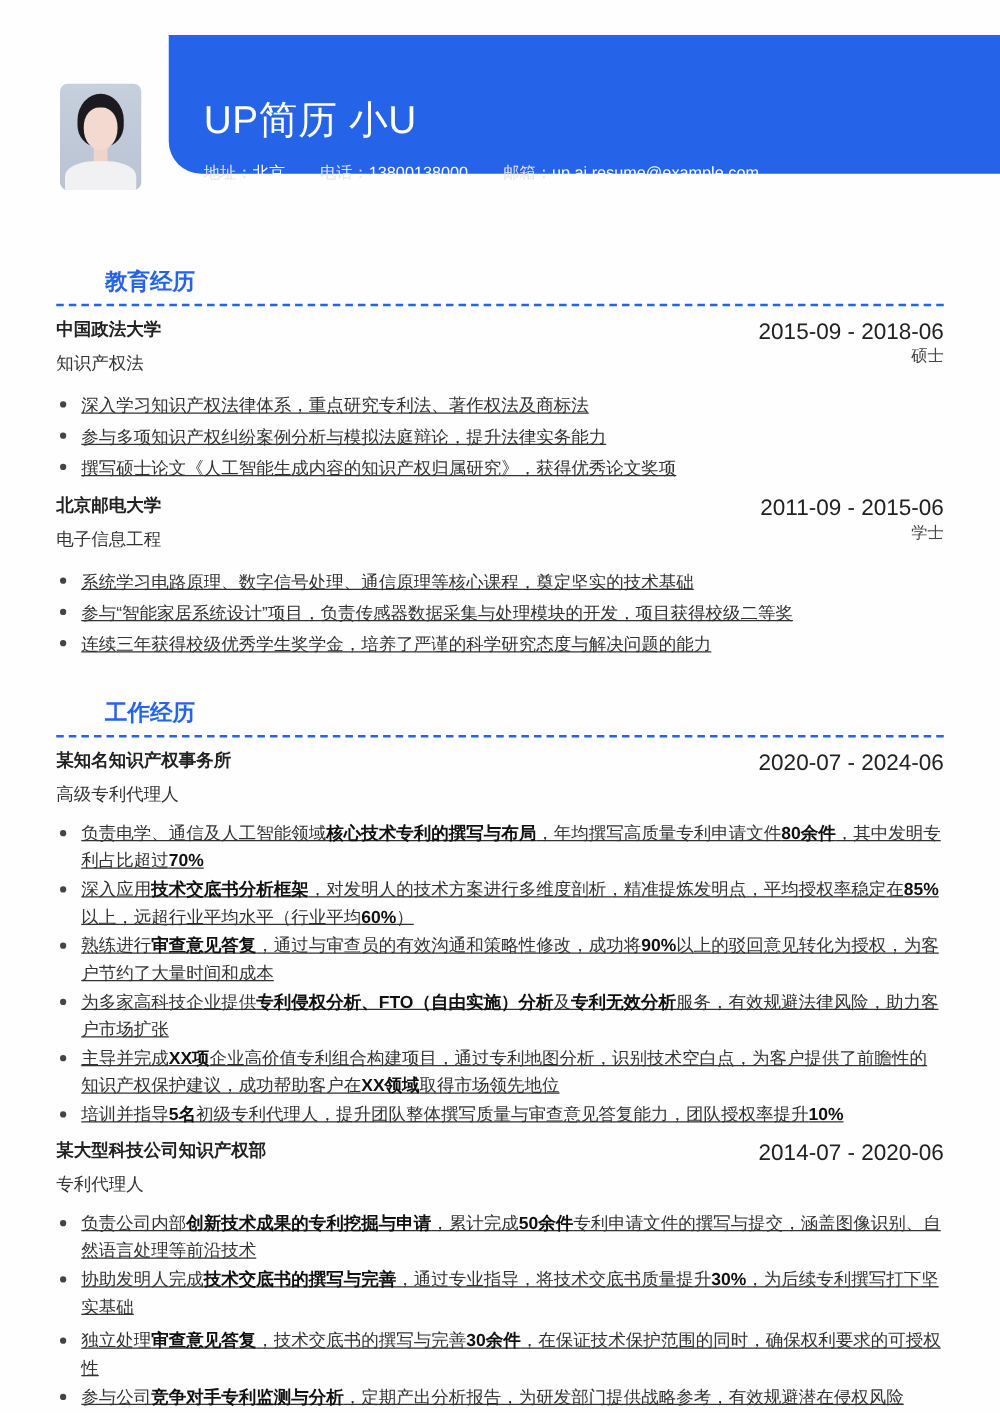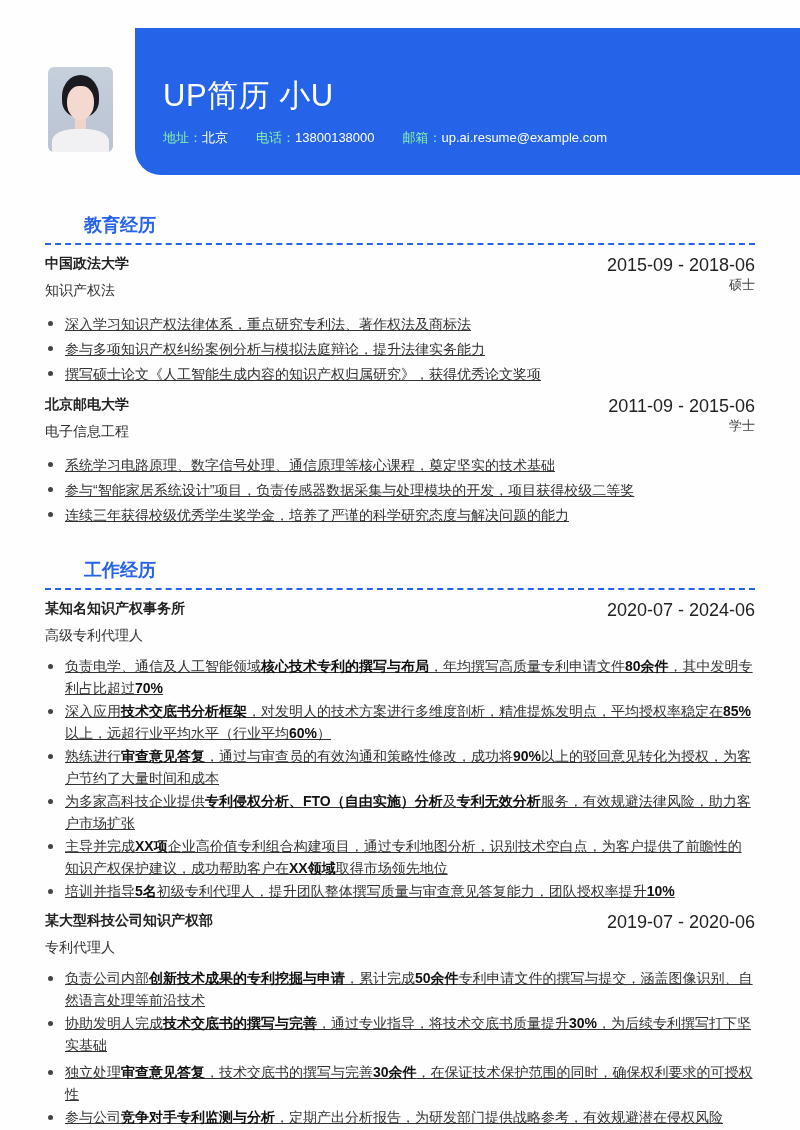--- a/index.html
+++ b/index.html
@@ -2,37 +2,37 @@
 <html><head>
 <meta charset="utf-8">
 <style>
   html, body { margin:0; padding:0; }
   body {
     width:800px; height:1130px; overflow:hidden; background:#fefefe;
     font-family: "Liberation Sans", "DejaVu Sans", sans-serif; color:#222;
     position:relative;
   }
   .header {
-    position:absolute; left:135px; top:28px; width:665px; height:147px;
+    position:absolute; left:135px; top:28px; width:665px; height:111px;
     background:#2563e8; border-bottom-left-radius:26px;
   }
   .photo {
     position:absolute; left:48px; top:67px; width:65px; height:85px;
     border-radius:6px; overflow:hidden;
     background:linear-gradient(180deg,#c6cfdc 0%,#b9c3d2 100%);
   }
   .photo .hair { position:absolute; left:14px; top:8px; width:37px; height:42px; background:#1b1b1f; border-radius:50% 50% 40% 40%; }
   .photo .face { position:absolute; left:19px; top:19px; width:27px; height:34px; background:#f3d9cf; border-radius:45% 45% 50% 50%; }
   .photo .body { position:absolute; left:4px; top:62px; width:57px; height:30px; background:#f1f1f3; border-radius:40% 40% 0 0; }
   .photo .neck { position:absolute; left:27px; top:50px; width:11px; height:14px; background:#f0d4c9; }
   .name {
     position:absolute; left:28px; top:47px; font-size:31px; color:#fff; font-weight:500; letter-spacing:0.5px;
   }
   .contacts { position:absolute; left:28px; top:101px; font-size:13px; color:#fff; display:flex; gap:28px; }
-  .contacts .lbl { color:#86efac; }
+  .contacts .lbl { color:#e5e5e5; }
   .section { position:absolute; left:45px; width:710px; }
   .sec-title { font-size:18px; color:#2563e8; font-weight:bold; height:28px;margin-left:39px; }
   .dash { border-top:2px dashed #2563e8; margin-top:2px; }
   .entry { position:relative; }
   .row1 { display:flex; justify-content:space-between; font-size:14px; font-weight:bold; color:#222; }
   .row1 .date { font-weight:normal; font-size:18px; color:#222; }
   .row2 { display:flex; justify-content:space-between; font-size:14px; color:#333; }
   .row2 .deg { font-size:13px; color:#444; margin-top:-6px; }
   ul { margin:0; padding:0; list-style:none; }
   li { position:relative; padding-left:20px; font-size:14px; line-height:22px; color:#333;text-decoration:underline; }
@@ -113,21 +113,21 @@
         <li style="margin-bottom: 1px;"><span>熟练进行</span><b>审查意见答复</b><span>，通过与审查员的有效沟通和策略性修改，成功将</span><b>90%</b><span>以上的驳回意见转化为授权，为客户节约了大量时间和成本</span></li>
         <li style="margin-bottom: 1px;"><span>为多家高科技企业提供</span><b>专利侵权分析、FTO（自由实施）分析</b><span>及</span><b>专利无效分析</b><span>服务，有效规避法律风险，助力客户市场扩张</span></li>
         <li style="margin-bottom: 1px;"><span>主导并完成</span><b>XX项</b><span>企业高价值专利组合构建项目，通过专利地图分析，识别技术空白点，为客户提供了前瞻性的知识产权保护建议，成功帮助客户在</span><b>XX领域</b><span>取得市场领先地位</span></li>
         <li style="margin-bottom: 1px;"><span>培训并指导</span><b>5名</b><span>初级专利代理人，提升团队整体撰写质量与审查意见答复能力，团队授权率提升</span><b>10%</b></li>
       </ul>
   </div>
 
   <div class="entry" style="margin-top:10px;">
     <div class="row1">
         <span>某大型科技公司知识产权部</span>
-        <span class="date">2019-07 - 2020-06</span>
+        <span class="date">2014-07 - 2020-06</span>
       </div>
     <div class="row2" style="margin-top:6px;">
         <span>专利代理人</span>
       </div>
     <ul style="margin-top:10px;">
         <li style="margin-bottom: 1px;"><span>负责公司内部</span><b>创新技术成果的专利挖掘与申请</b><span>，累计完成</span><b>50余件</b><span>专利申请文件的撰写与提交，涵盖图像识别、自然语言处理等前沿技术</span></li>
         <li style="margin-bottom: 5px;"><span>协助发明人完成</span><b>技术交底书的撰写与完善</b><span>，通过专业指导，将技术交底书质量提升</span><b>30%</b><span>，为后续专利撰写打下坚实基础</span></li>
         <li style="margin-bottom: 1px;"><span>独立处理</span><b>审查意见答复</b><span>，技术交底书的撰写与完善</span><b>30余件</b><span>，在保证技术保护范围的同时，确保权利要求的可授权性</span></li>
         <li style="margin-bottom: 1px;"><span>参与公司</span><b>竞争对手专利监测与分析</b><span>，定期产出分析报告，为研发部门提供战略参考，有效规避潜在侵权风险</span></li>
       </ul>

